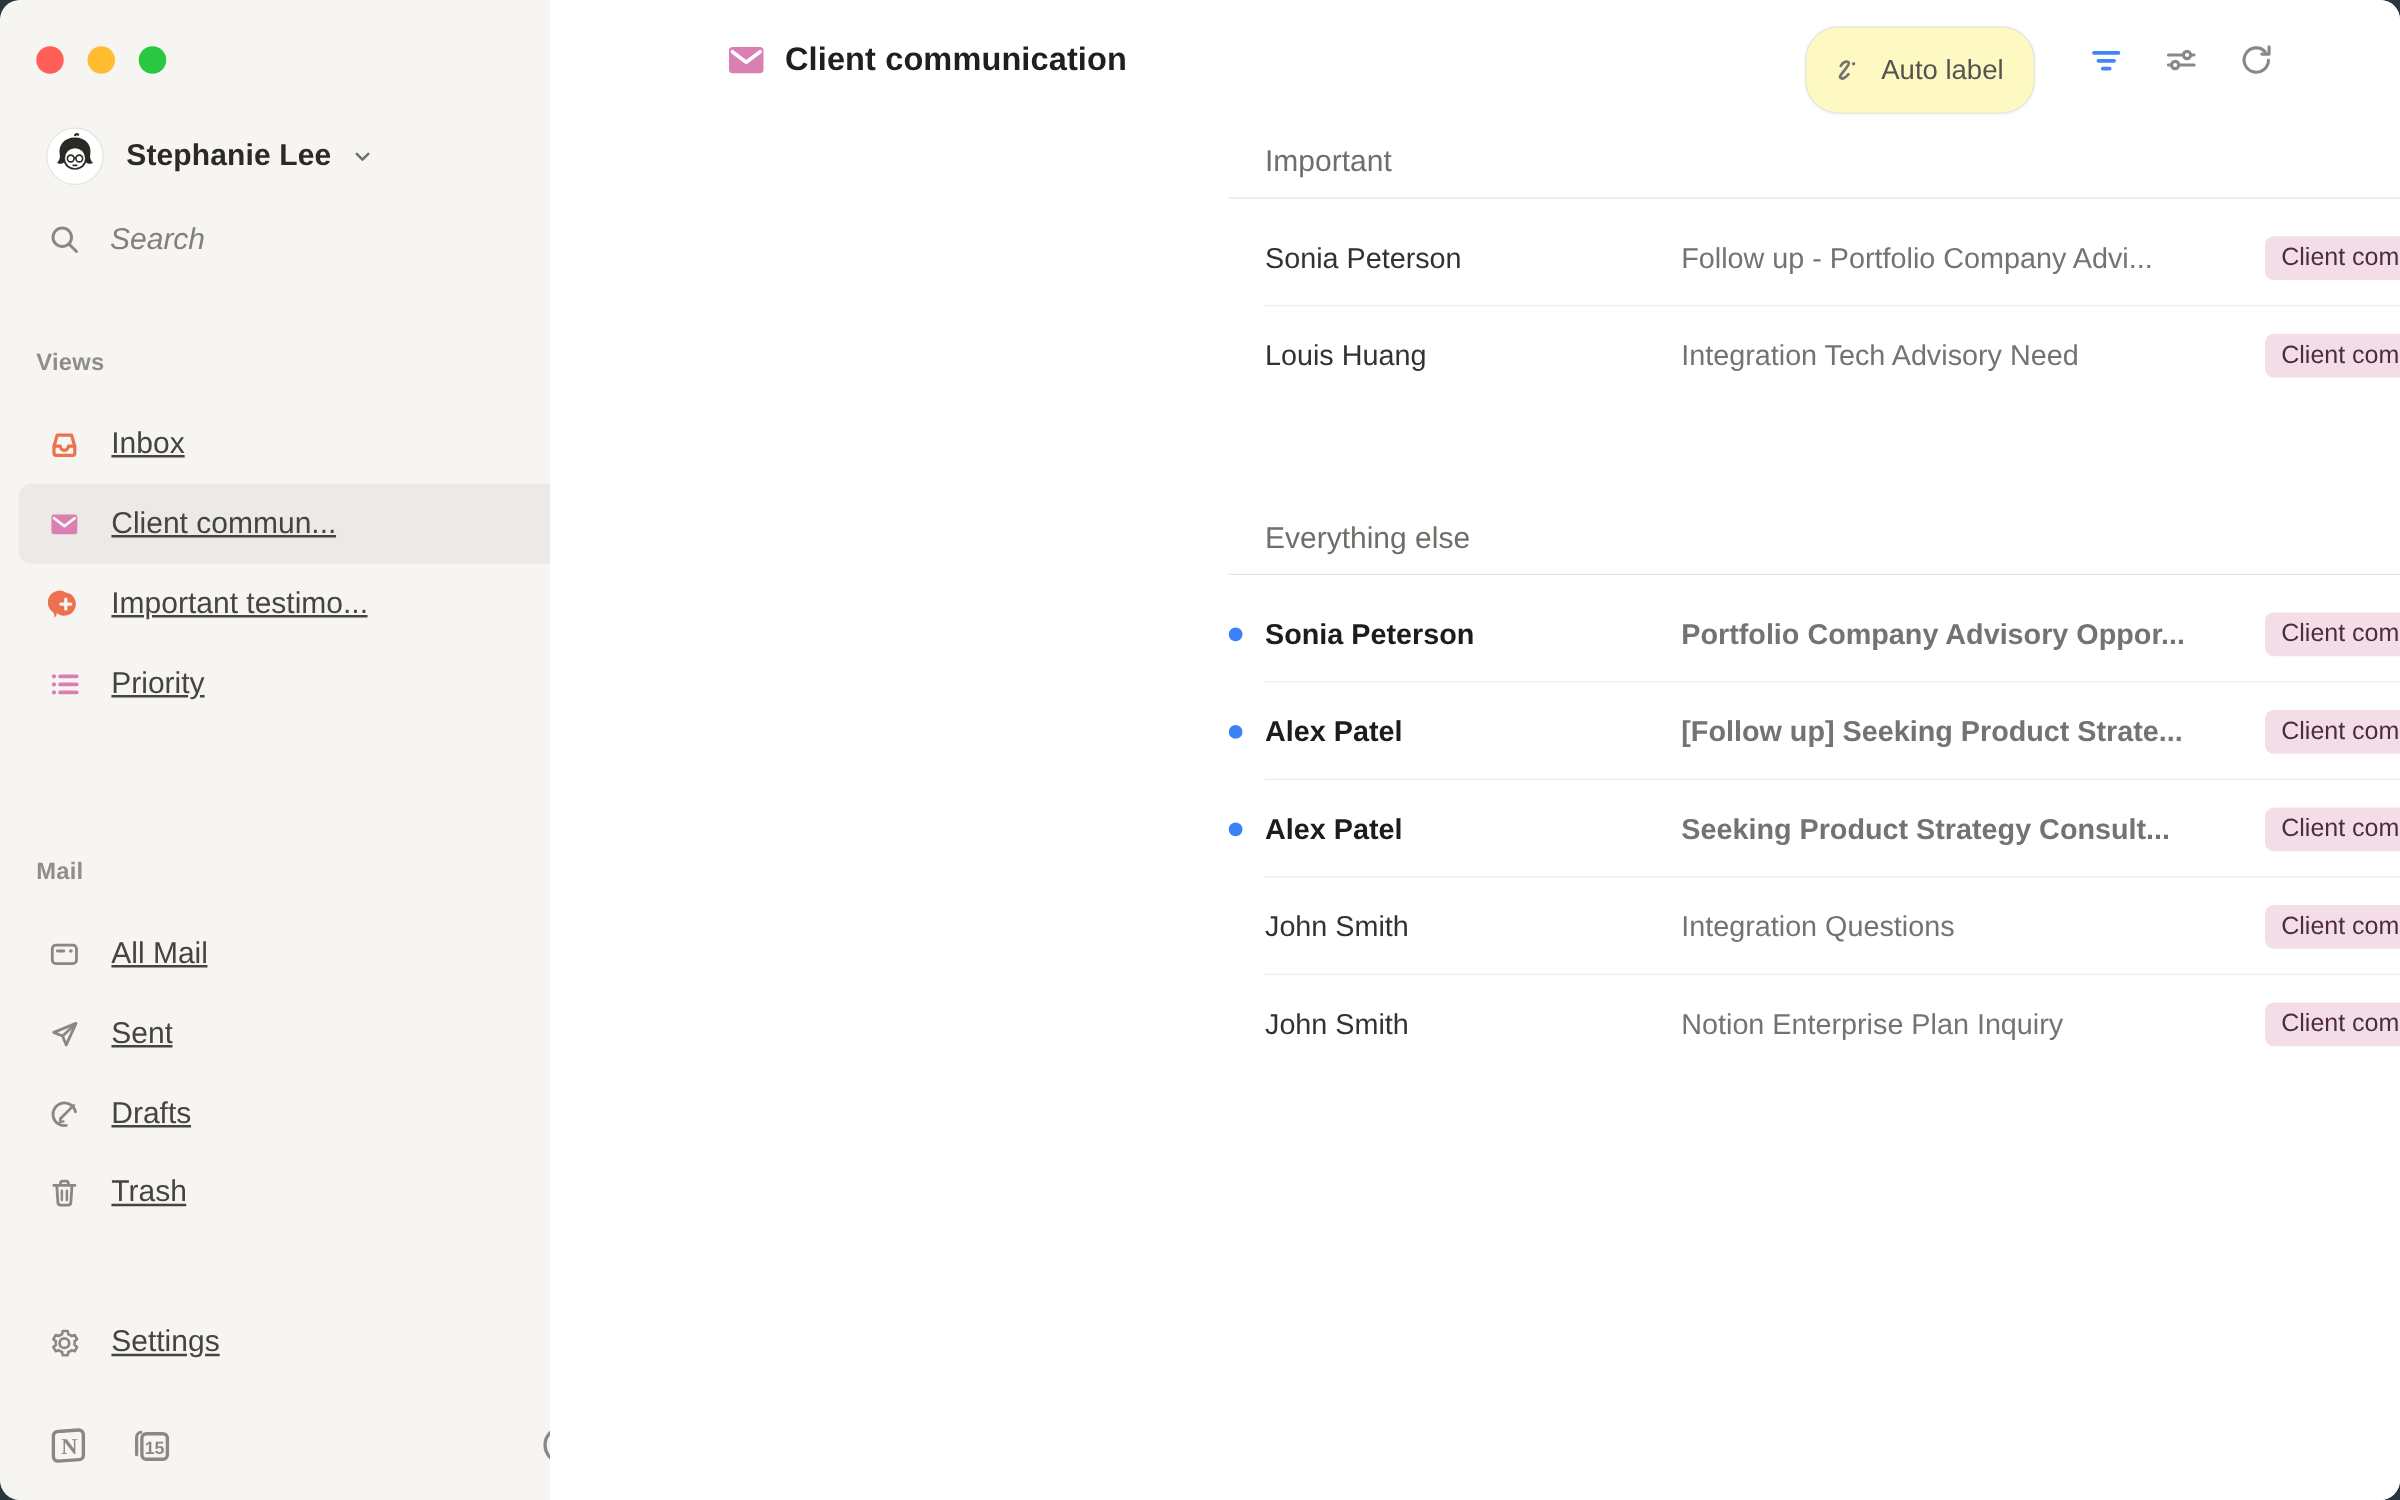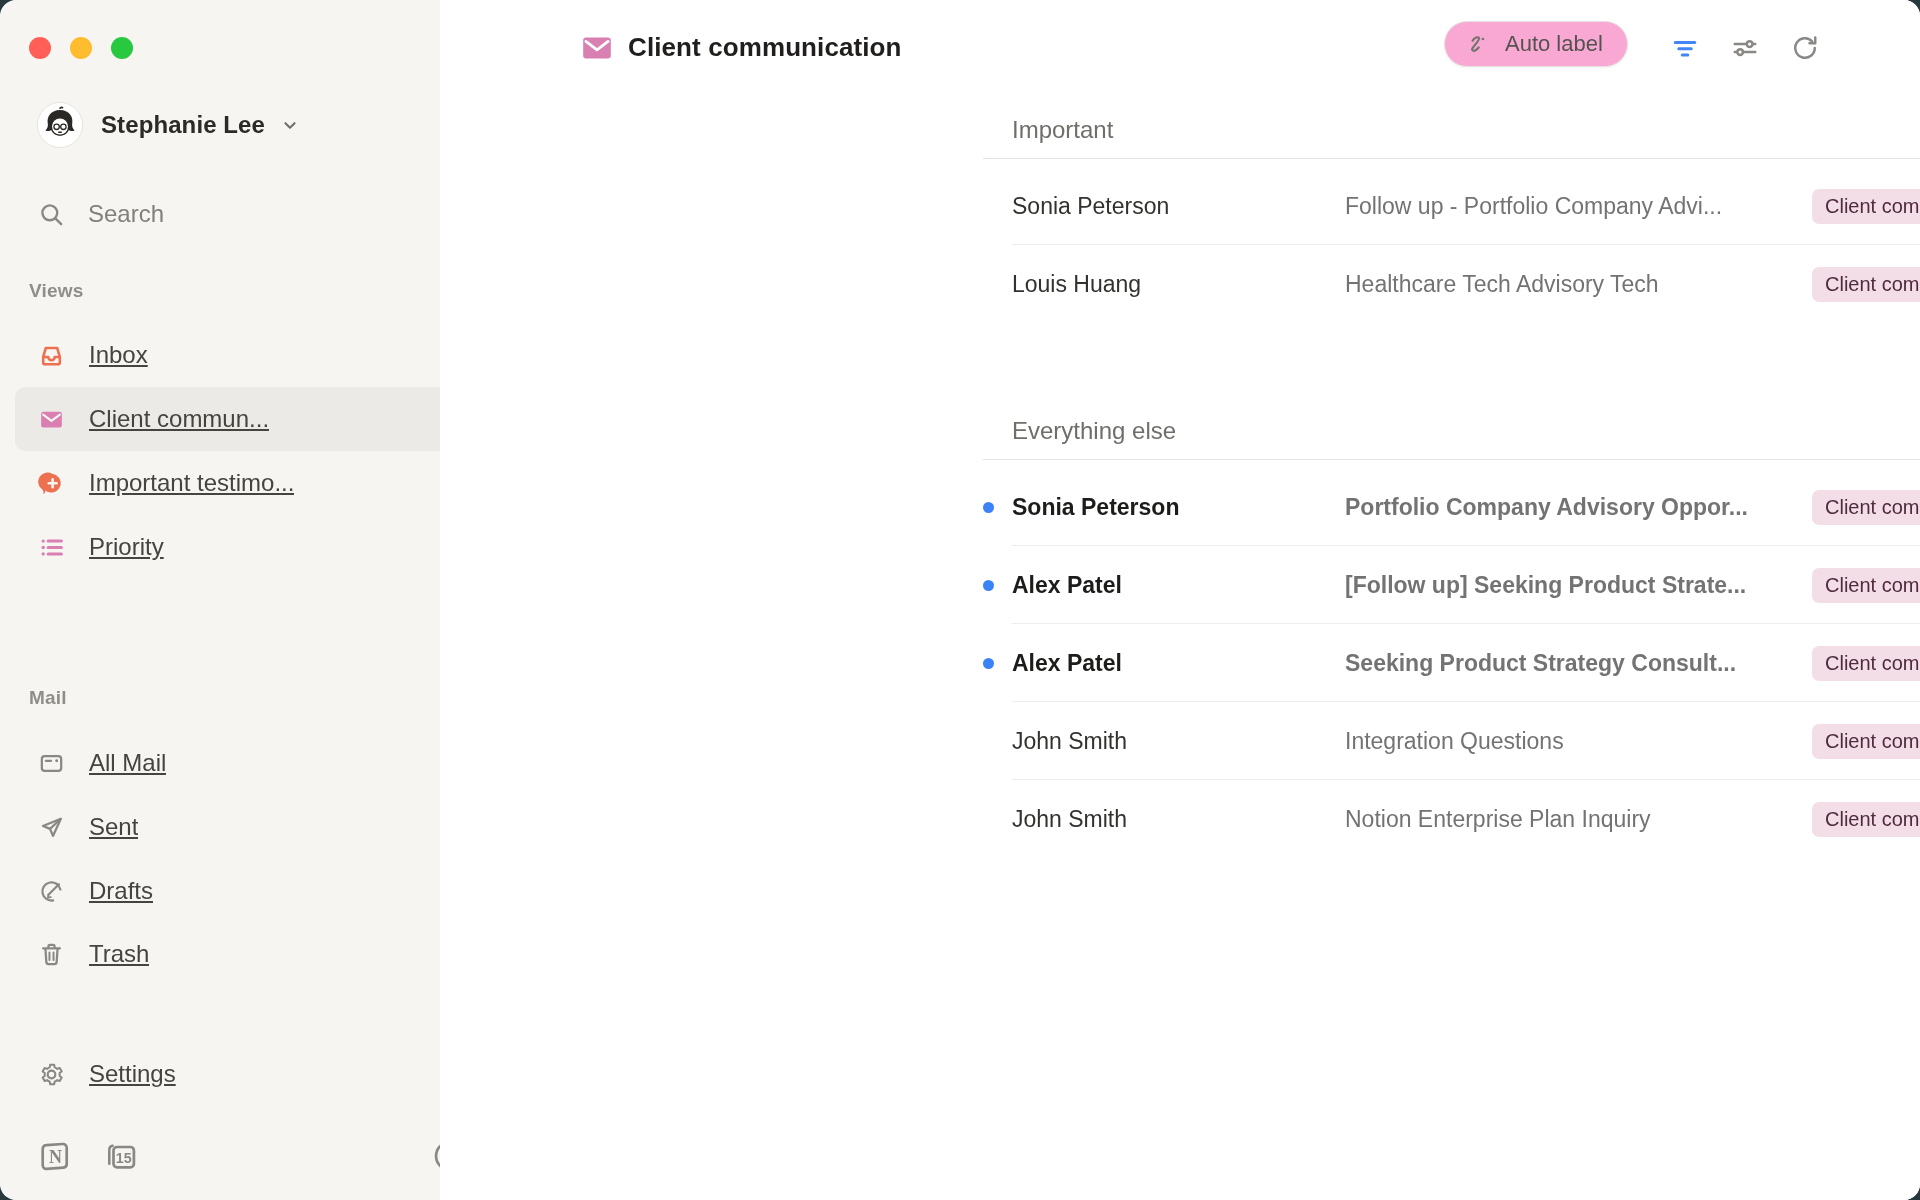--- a/index.html
+++ b/index.html
@@ -20,44 +20,44 @@
     position:absolute; left:0; top:0; width:507px; height:1200px;
     background:#F6F5F2; border-right:1px solid #E9E7E3;border-radius:18px;
   }
   .traffic { position:absolute; top:37px; left:29px; display:flex; gap:19px; }
   .traffic span { width:22px; height:22px; border-radius:50%; display:block; }
   .user-row { position:absolute; top:100px; left:37px; right:28px; height:50px; display:flex; align-items:center; cursor:default; }
   .avatar { width:46px; height:46px; border-radius:50%; background:#fff; border:1px solid #E5E3DF; overflow:hidden; flex:0 0 auto; }
   .user-name { margin-left:18px; font-size:24px; font-weight:700; color:#2B2A27; letter-spacing:.1px; }
   .user-chevron { margin-left:14px; display:flex; align-items:center; }
   .compose { margin-left:auto; display:flex; align-items:center; }
-  .search-row { position:absolute; top:178px; left:38px; right:28px; height:50px; display:flex; align-items:flex-end; }
+  .search-row { position:absolute; top:178px; left:38px; right:28px; height:50px; display:flex; align-items:flex-start;font-style:italic; }
   .search-row .lbl { margin-left:23px; font-size:24px; color:#82807B; }
   .sec-label { position:absolute; left:29px; font-size:19px; font-weight:700; color:#908E89; letter-spacing:.2px; }
   .side-item {
     position:absolute; left:15px; right:15px; height:64px;
     display:flex; align-items:center; padding:0 18px 0 23px;
     border-radius:10px; cursor:default;
   }
   .side-item.selected { background:#ECEAE6; }
   .side-item .icn { width:27px; height:27px; display:flex; align-items:center; justify-content:center; flex:0 0 auto; }
   .side-item .lbl { margin-left:24px; font-size:24px; color:#45443F; white-space:nowrap; overflow:hidden;text-decoration:underline; }
   .side-item .count { margin-left:auto; font-size:21px; color:#6E6C68; }
   .side-item .count:empty { display:none; }
   .bottom-row { position:absolute; top:1138px; left:37px; right:38px; height:36px; }
   .bottom-row .bicn { position:absolute; top:0; width:36px; height:36px; display:flex; align-items:center; justify-content:center; }
   
   .main { position:absolute; left:440px; top:0; right:0; bottom:0; background:#fff; }
   .main-header { position:absolute; left:0; top:0; right:0; height:96px; }
   .view-icon { position:absolute; left:139px; top:30px; width:36px; height:36px; }
   .view-title { position:absolute; left:188px; top:32px; font-size:26px; font-weight:600; color:#201F1D; letter-spacing:.1px; }
   .autolabel-btn {
-    position:absolute; left:1004px; top:21px; height:46px;
+    position:absolute; left:1004px; top:21px; height:70px;
     display:flex; align-items:center; gap:13px; padding:0 24px 0 20px;
-    background:#f9a8d4; border:1px solid #E5E3DF; border-radius:27px;
+    background:#fef9c3; border:1px solid #E5E3DF; border-radius:27px;
     box-shadow:0 1px 3px rgba(0,0,0,0.05); cursor:default;
   }
   .autolabel-btn .lbl { font-size:22px; font-weight:500; color:#55534F; }
   .hdr-icon { position:absolute; top:29px; width:38px; height:38px; display:flex; align-items:center; justify-content:center; }
   
   .list { position:absolute; left:543px; top:114px; width:1296px; }
   .mail-section .sec-title { font-size:24px; color:#706E69; margin-left:29px; height:32px; line-height:32px; }
   .mail-section .divider { height:1px; background:#E5E3DF; margin-top:12px; }
   .mail-section .rows { margin-top:8px; }
   .mail-section + .mail-section { margin-top:92px; }
@@ -316,21 +316,21 @@
             <span class="sender">Sonia Peterson</span>
             <span class="subject">Follow up - Portfolio Company Advi...</span>
             <span class="badge-cell">
                 <span class="badge">Client communic...</span>
               </span>
 
           </div>
           <div class="email-row">
             <span class="dot"></span>
             <span class="sender">Louis Huang</span>
-            <span class="subject">Healthcare Tech Advisory Tech</span>
+            <span class="subject">Integration Tech Advisory Need</span>
             <span class="badge-cell">
                 <span class="badge">Client communic...</span>
               </span>
 
           </div>
         </div>
       </div>
 
       <div class="mail-section">
         <div class="sec-title">Everything else</div>

